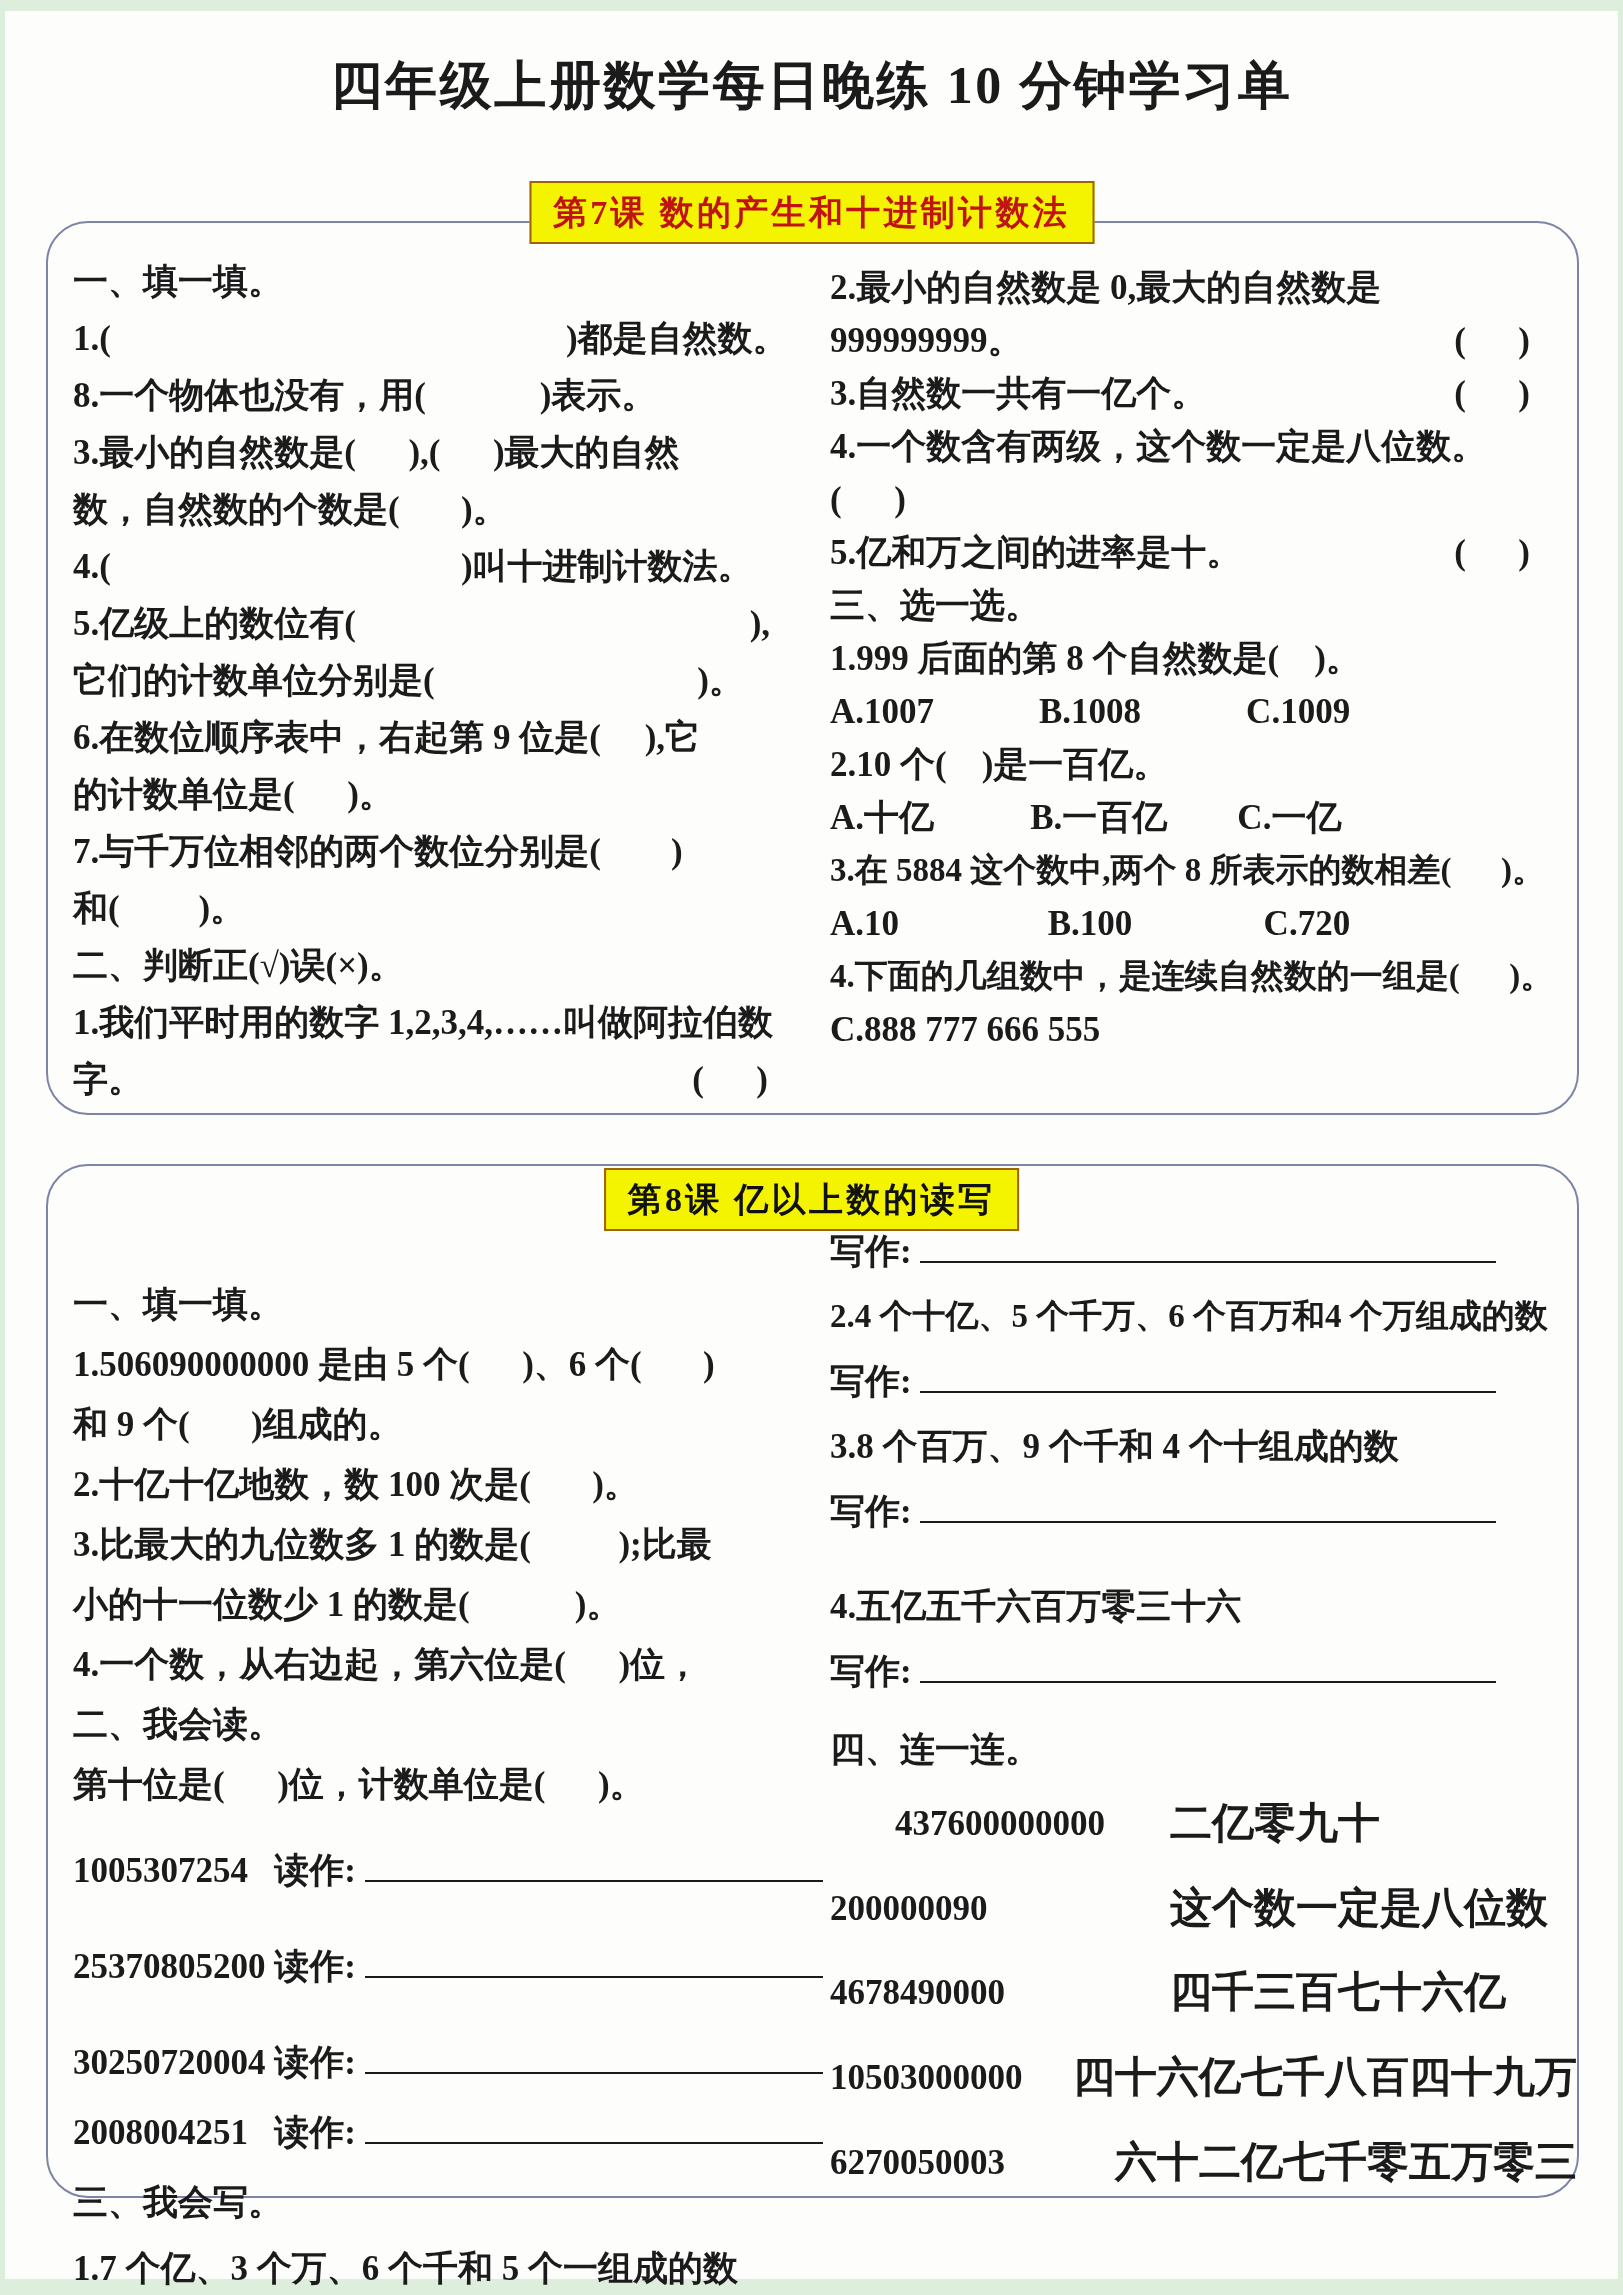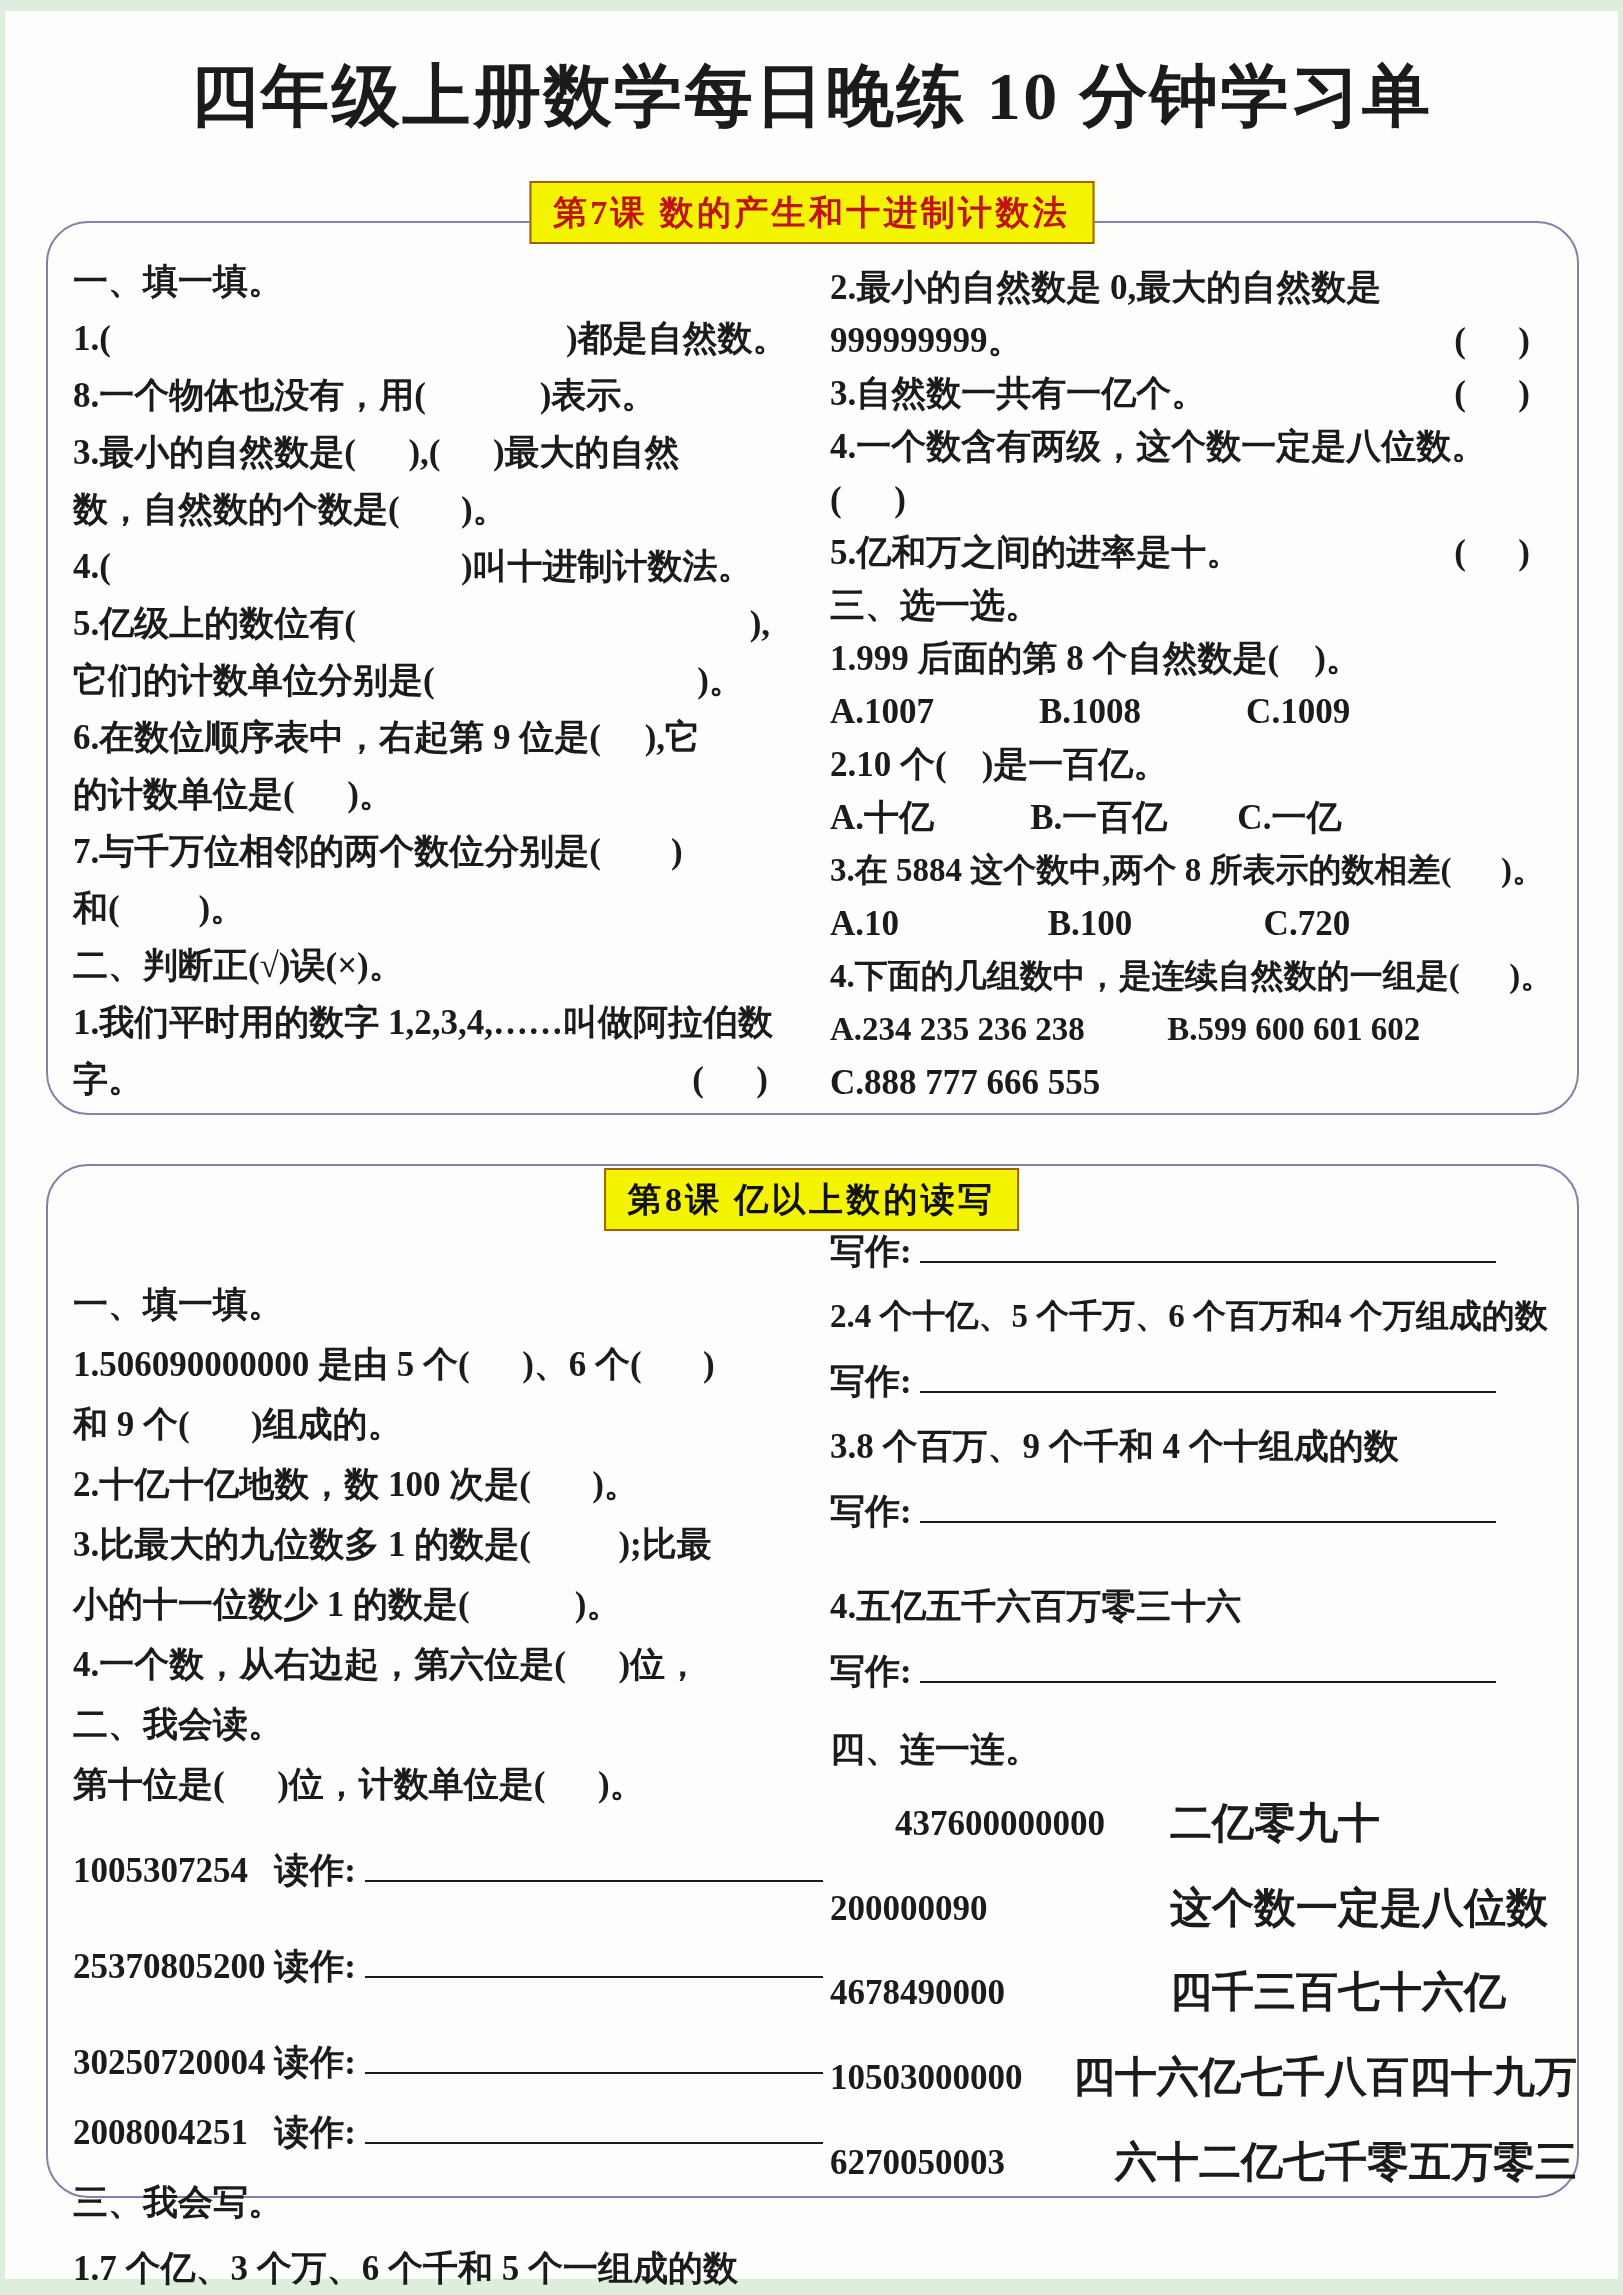--- a/index.html
+++ b/index.html
@@ -8,21 +8,21 @@
     background:#ddeedd;
     font-family:"Liberation Serif","DejaVu Serif",serif;
     color:#1b1b1b;
   }
   .paper{
     position:absolute;left:5.2px;right:5.2px;top:10.5px;bottom:15.7px;
     background:#fdfdfc;
   }
   .main-title{
     position:absolute;top:51px;left:0;width:1623px;text-align:center;
-    font-size:68px;font-weight:bold;letter-spacing:2.6px;white-space:nowrap;
+    font-size:52px;font-weight:bold;letter-spacing:2.6px;white-space:nowrap;
   }
   .card{
     position:absolute;left:46px;width:1529px;
     border:2.6px solid var(--border,#7d84a6);
     border-radius:42px;background:transparent;
   }
   #card1{top:221px;height:890px;}
   #card2{top:1164px;height:1030px;}
   .lesson-header{
     position:absolute;left:50%;transform:translateX(-50%);
@@ -88,21 +88,20 @@
     <div class="line spread"><span class="paren">(      )</span></div>
     <div class="line spread"><span>5.亿和万之间的进率是十。</span><span class="paren">(      )</span></div>
     <div class="line"><span>三、选一选。</span></div>
     <div class="line"><span>1.999 后面的第 8 个自然数是(    )。</span></div>
     <div class="line"><span>A.1007            B.1008            C.1009</span></div>
     <div class="line"><span>2.10 个(    )是一百亿。</span></div>
     <div class="line"><span>A.十亿           B.一百亿        C.一亿</span></div>
     <div class="line fs50"><span>3.在 5884 这个数中,两个 8 所表示的数相差(      )。</span></div>
     <div class="line"><span>A.10                 B.100               C.720</span></div>
     <div class="line fs50"><span>4.下面的几组数中，是连续自然数的一组是(      )。</span></div>
-    <div class="line fs50"><span>A.234 235 236 238          B.599 600 601 602</span></div>
     <div class="line"><span>C.888 777 666 555</span></div>
   </div>
 
 <div class="card" id="card2"></div>
 <div class="lesson-header" id="l8h">第8课 亿以上数的读写</div>
 <div class="col" id="s2-left">
     <div class="line"><span>一、填一填。</span></div>
     <div class="line"><span>1.506090000000 是由 5 个(      )、6 个(       )</span></div>
     <div class="line"><span>和 9 个(       )组成的。</span></div>
     <div class="line"><span>2.十亿十亿地数，数 100 次是(       )。</span></div>

